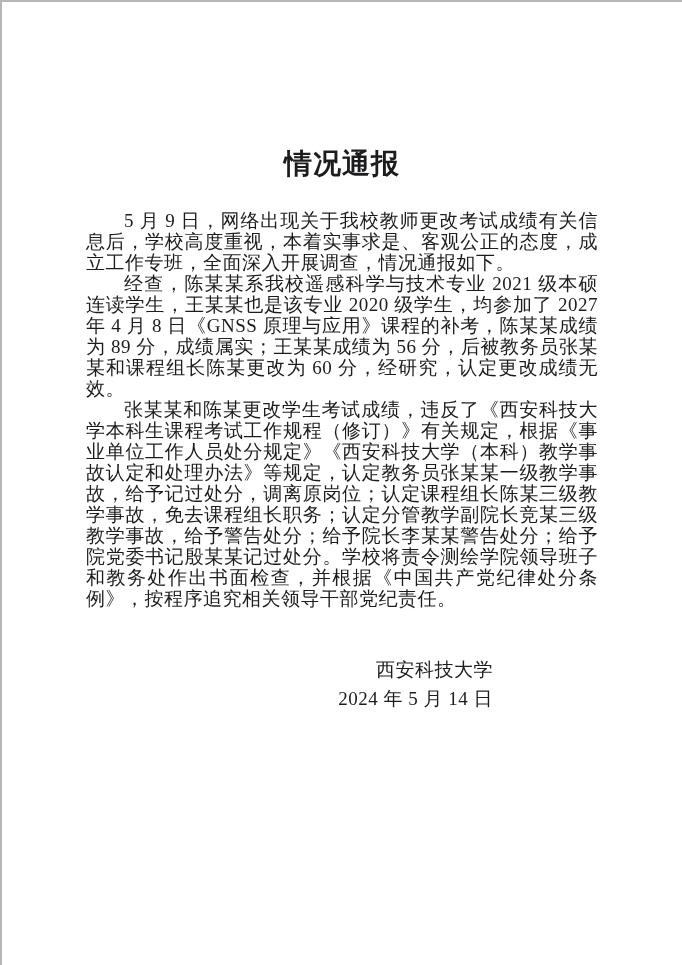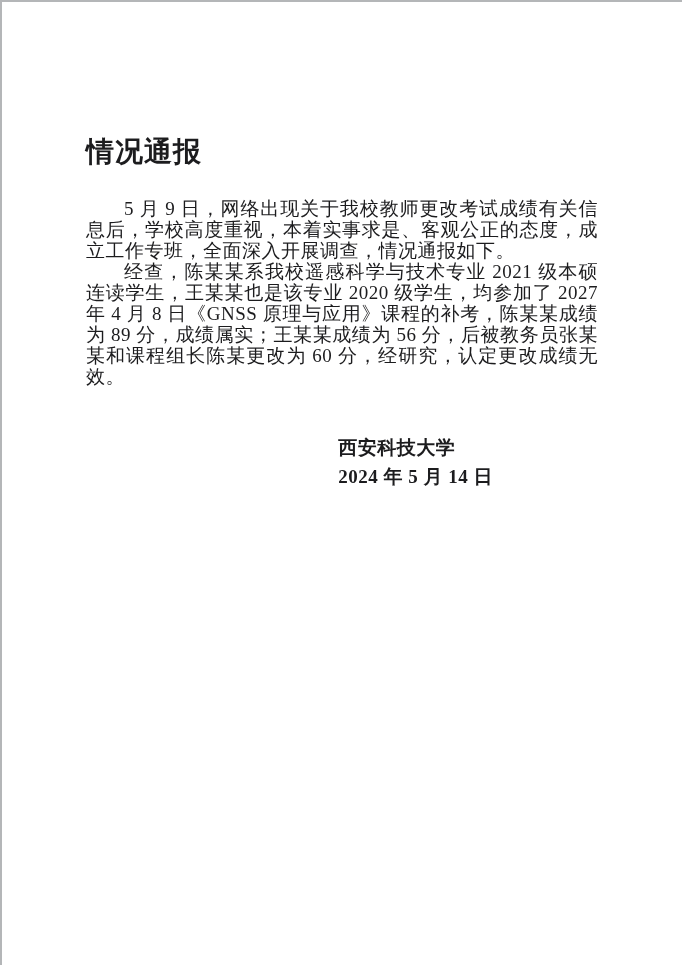--- a/index.html
+++ b/index.html
@@ -17,63 +17,63 @@
     border-left: 2px solid #b4b6b8;
     overflow: hidden;
     font-family: "Liberation Serif", "DejaVu Serif", serif;
     color: #1c1c1e;
   }
   .content {
     box-sizing: border-box;
     padding: 0 84px;
   }
   .doc-title {
-    margin: 0;
+    margin: 12px;
     padding-top: 134px;
     font-size: 28px;
     line-height: 32px;
     font-weight: bold;
-    text-align: left;
+    text-align: center;
     letter-spacing: 1px;
   }
   .doc-body {
     margin-top: 30px;
     font-size: 19px;
     line-height: 21px;
     text-align: justify;
     letter-spacing: 0.5px;
   }
   .doc-body p {
     margin: 0;
     text-indent: 2em;
     word-break: break-all;
   }
   .signature {
     margin-top: 46px;
     margin-left: auto;
     margin-right: 105px;
     width: max-content;
-    text-align: left;
+    text-align: right;
     font-size: 19px;
     line-height: 29px;
     letter-spacing: 0.5px;
-    font-weight: bold;
   }
 </style>
 </head>
 <body>
 
 <div class="page">
   <div class="content">
 
     <h1 class="doc-title">情况通报</h1>
 
     <div class="doc-body">
       <p>5 月 9 日，网络出现关于我校教师更改考试成绩有关信息后，学校高度重视，本着实事求是、客观公正的态度，成立工作专班，全面深入开展调查，情况通报如下。</p>
       <p>经查，陈某某系我校遥感科学与技术专业 2021 级本硕连读学生，王某某也是该专业 2020 级学生，均参加了 2027 年 4 月 8 日《GNSS 原理与应用》课程的补考，陈某某成绩为 89 分，成绩属实；王某某成绩为 56 分，后被教务员张某某和课程组长陈某更改为 60 分，经研究，认定更改成绩无效。</p>
+      <p>张某某和陈某更改学生考试成绩，违反了《西安科技大学本科生课程考试工作规程（修订）》有关规定，根据《事业单位工作人员处分规定》《西安科技大学（本科）教学事故认定和处理办法》等规定，认定教务员张某某一级教学事故，给予记过处分，调离原岗位；认定课程组长陈某三级教学事故，免去课程组长职务；认定分管教学副院长竞某三级教学事故，给予警告处分；给予院长李某某警告处分；给予院党委书记殷某某记过处分。学校将责令测绘学院领导班子和教务处作出书面检查，并根据《中国共产党纪律处分条例》，按程序追究相关领导干部党纪责任。</p>
     </div>
 
     <div class="signature">
       <div>西安科技大学</div>
       <div>2024 年 5 月 14 日</div>
     </div>
 
   </div>
 </div>
 

